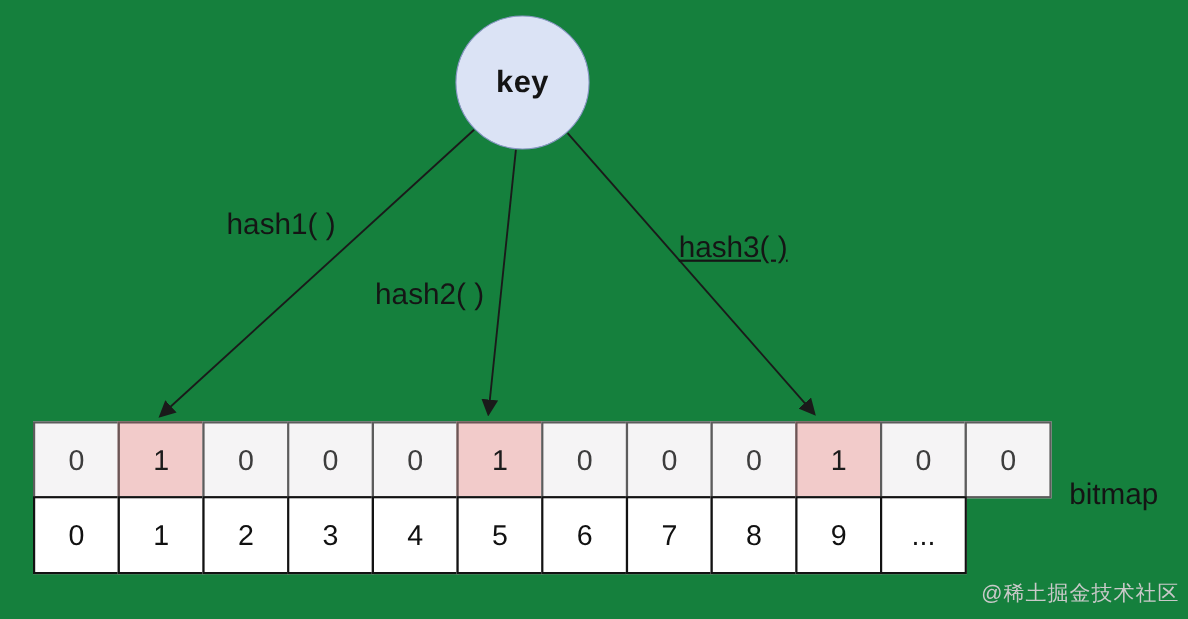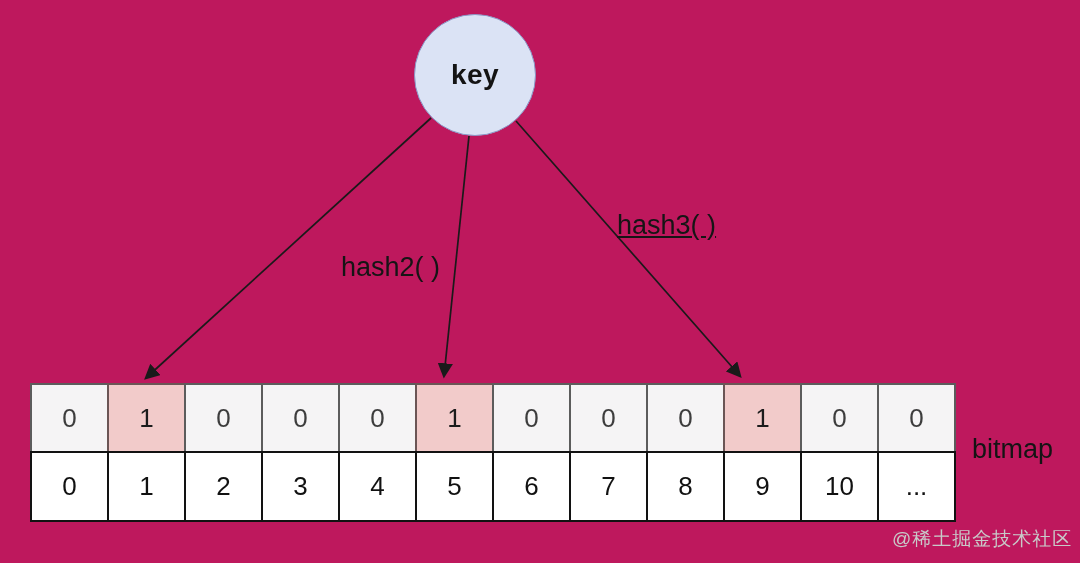--- a/index.html
+++ b/index.html
@@ -1,20 +1,20 @@
 <!DOCTYPE html>
 <html style="--key-fill: #dbe3f5; --key-stroke: #8a96c6; --bit-bg: #f5f4f5; --bit-hl-bg: #f2cbca;"><head>
 <meta charset="utf-8">
 <style>
   html, body { margin: 0; padding: 0; background: #ffffff; }
   .canvas {
     position: relative;
     width: 1080px;
     height: 563px;
-    background: #be185d;
+    background: #15803d;
     font-family: "Liberation Sans", sans-serif;
     overflow: hidden;
   }
   
   .key-circle {
     position: absolute;
     left: 414px; top: 14px;
     width: 120px; height: 120px;
     border-radius: 50%;
     background: var(--key-fill, #dbe3f5);
@@ -106,20 +106,21 @@
     </defs>
     <line x1="431" y1="118" x2="146" y2="378" stroke="#1a1a1a" stroke-width="1.7" marker-end="url(#arrowhead)"></line>
     <line x1="469" y1="136" x2="444" y2="376" stroke="#1a1a1a" stroke-width="1.7" marker-end="url(#arrowhead)"></line>
     <line x1="516" y1="121" x2="740" y2="376" stroke="#1a1a1a" stroke-width="1.7" marker-end="url(#arrowhead)"></line>
   </svg>
 
   <div class="key-circle">
     <span class="key-text">key</span>
   </div>
 
+  <div class="hash-label hash1">hash1( )</div>
   <div class="hash-label hash2">hash2( )</div>
   <div class="hash-label hash3">hash3( )</div>
 
   <div class="bitmap-table">
     <div class="bit-row">
       <div class="cell">0</div>
       <div class="cell hl">1</div>
       <div class="cell">0</div>
       <div class="cell">0</div>
       <div class="cell">0</div>
@@ -135,21 +136,20 @@
       <div class="cell">0</div>
       <div class="cell">1</div>
       <div class="cell">2</div>
       <div class="cell">3</div>
       <div class="cell">4</div>
       <div class="cell">5</div>
       <div class="cell">6</div>
       <div class="cell">7</div>
       <div class="cell">8</div>
       <div class="cell">9</div>
-      <div class="cell">10</div>
       <div class="cell">...</div>
     </div>
   </div>
 
   <div class="bitmap-label">bitmap</div>
 
   <div class="watermark">@稀土掘金技术社区</div>
 
 </div>
 

